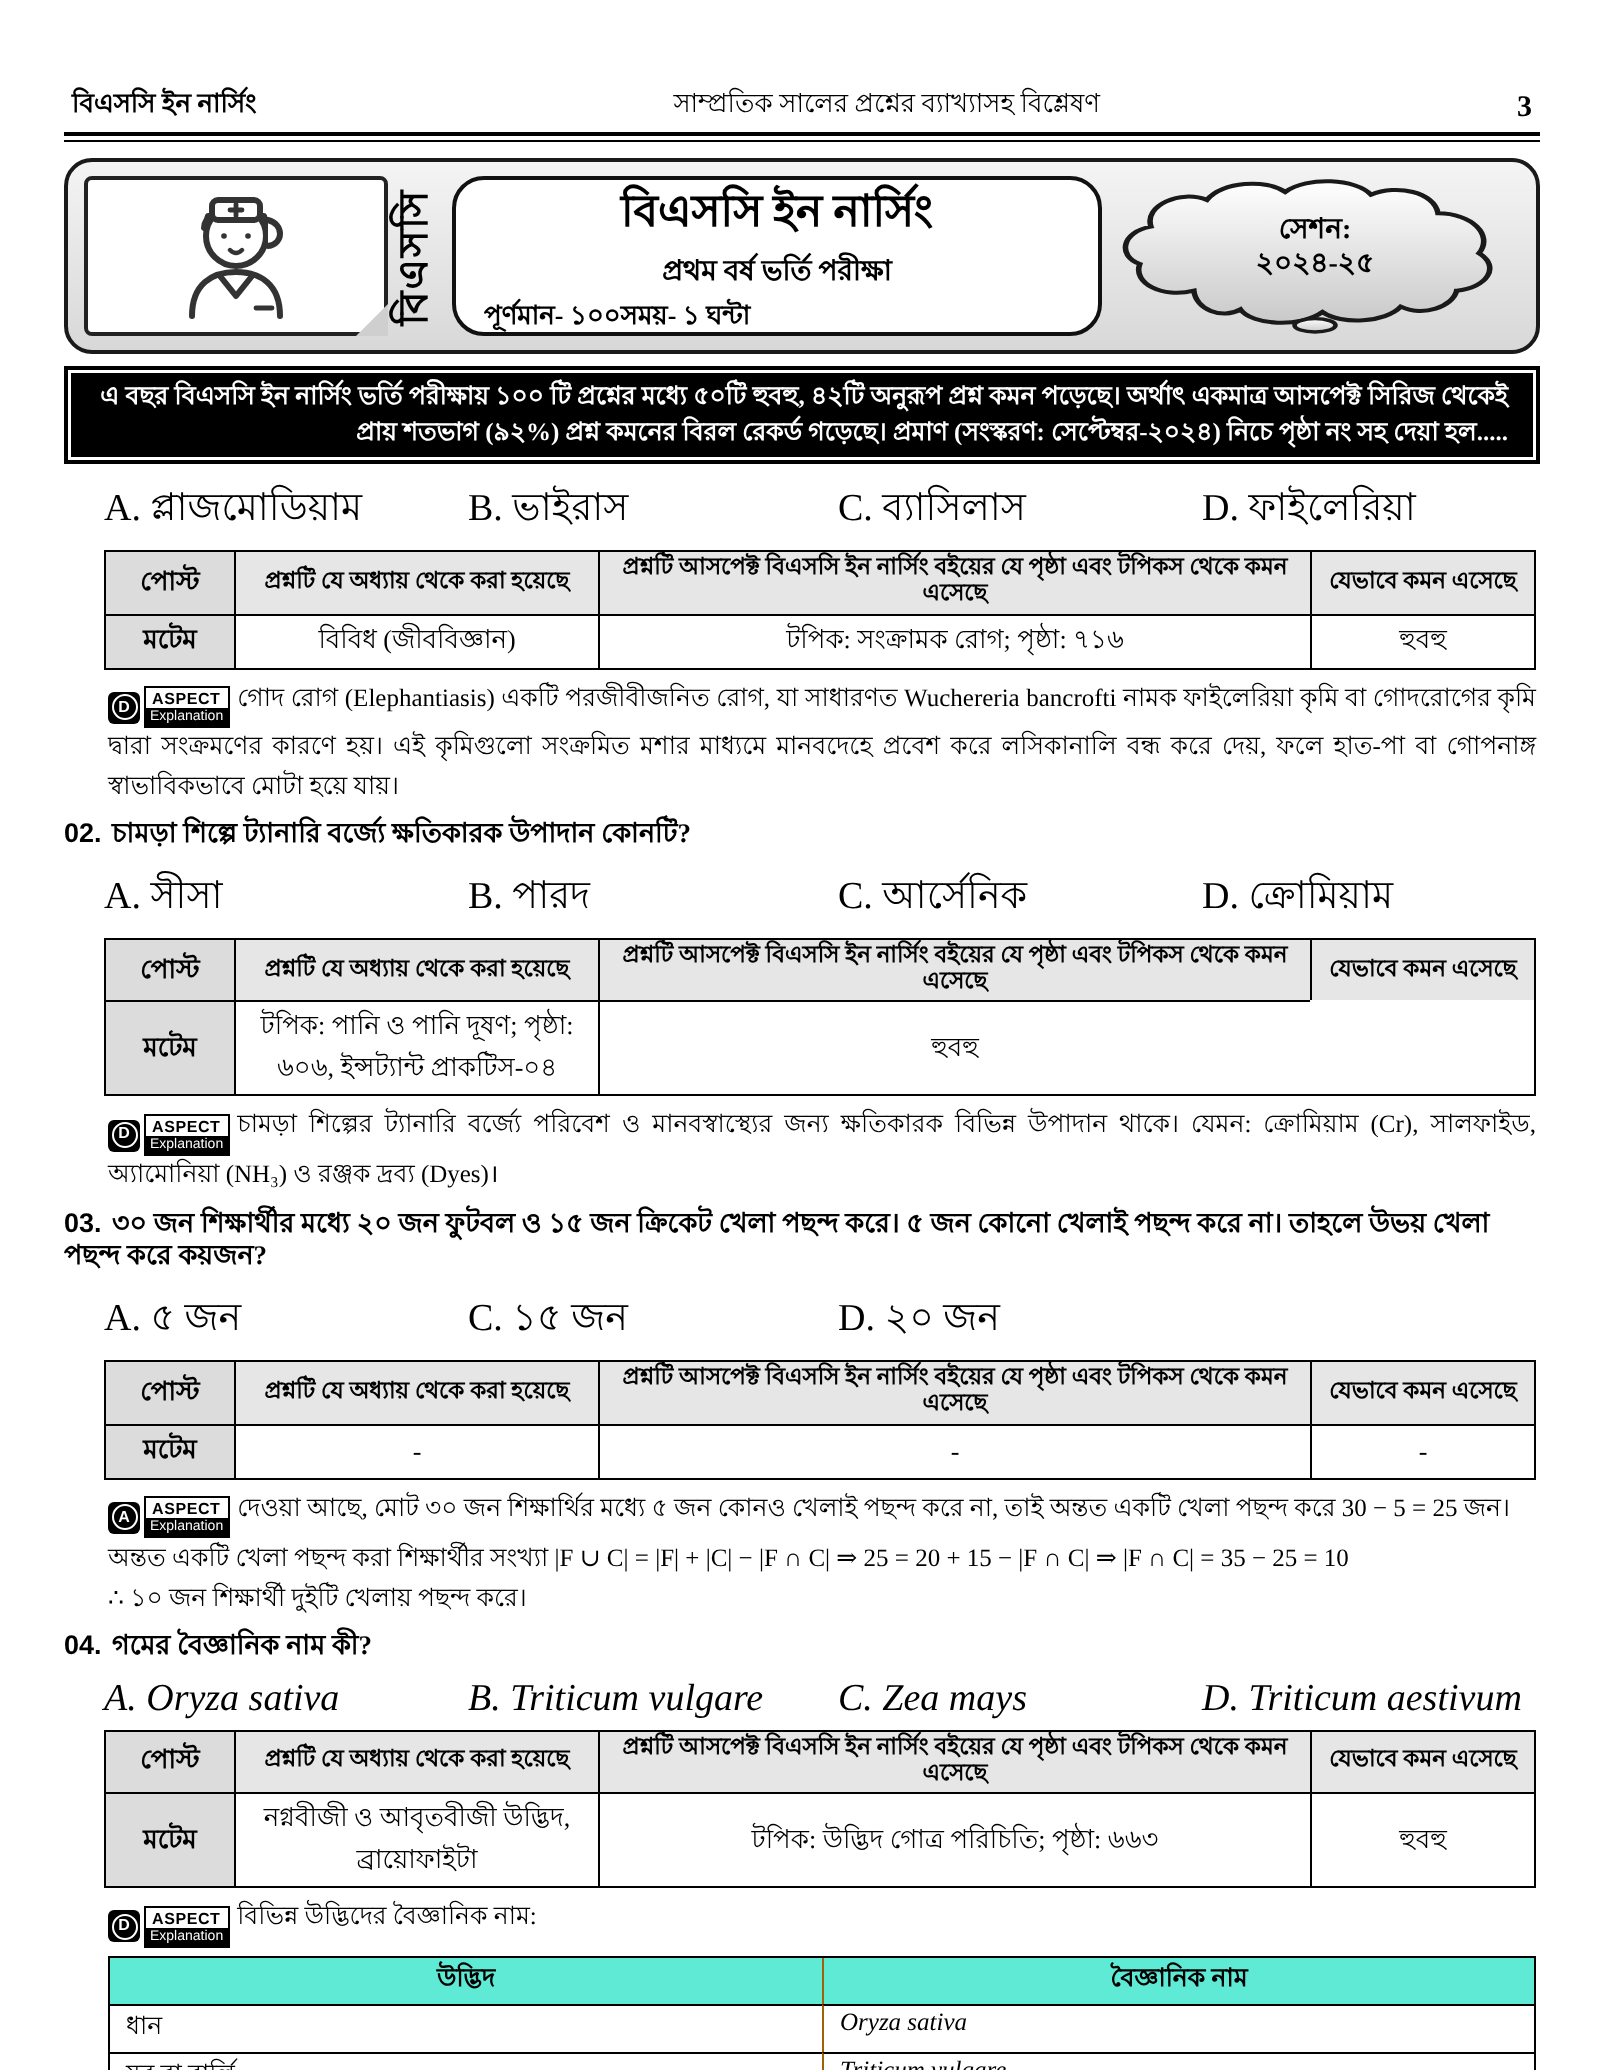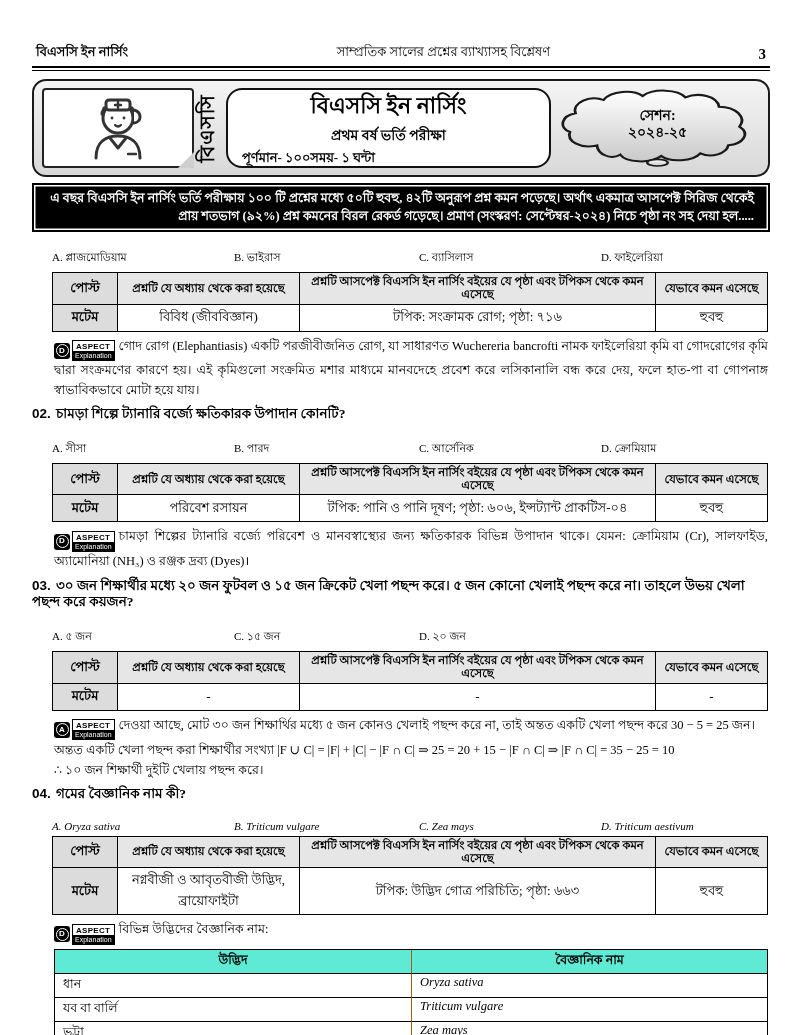--- a/index.html
+++ b/index.html
@@ -39,21 +39,21 @@
   
   .notice{margin-top:6px;background:#000;border:2px solid #000;box-shadow:inset 0 0 0 1.5px #fff;
           color:#fff;font-weight:bold;font-size:12.5px;text-align:right;
           padding:4px 14px 5px 14px;line-height:1.45;}
 
   
   .q{margin-top:6px;}
   .q-title{font-weight:bold;font-size:13.5px;line-height:1.25;}
   .q-num{display:inline-block;min-width:24px;font-family:"Liberation Sans",sans-serif;font-weight:bold;}
   .opts{display:grid;grid-template-columns:182px 185px 182px 1fr;padding-left:20px;
-        font-size:11px;margin-top:17px;}
+        font-size:19px;margin-top:7px;}
   .opts .italic{font-style:italic;}
 
   .ctable{display:grid;grid-template-columns:64px 182px 1fr 112px;
           border:1.7px solid #000;margin:4px 2px 0 20px;background:#fff;}
   .ct-cell{border-left:1px solid #000;border-top:1px solid #000;display:flex;
            align-items:center;justify-content:center;text-align:center;padding:2px 4px;min-height:17px;}
   .ct-cell:nth-child(-n+4){border-top:none;}
   .ct-cell:nth-child(4n+1){border-left:none;font-family:Liberation Mono, monospace;}
   .ct-label{background:#dcdcdc;font-weight:bold;font-size:13px;}
   .ct-h{background:#e6e6e6;font-weight:bold;font-size:11.5px;line-height:1.15;}
@@ -184,21 +184,20 @@
       <span class="opt">B. পারদ</span>
       <span class="opt">C. আর্সেনিক</span>
       <span class="opt">D. ক্রোমিয়াম</span>
     </div>
     <div class="ctable">
       <div class="ct-cell ct-label">পোস্ট</div>
       <div class="ct-cell ct-h">প্রশ্নটি যে অধ্যায় থেকে করা হয়েছে</div>
       <div class="ct-cell ct-h">প্রশ্নটি আসপেক্ট বিএসসি ইন নার্সিং বইয়ের যে পৃষ্ঠা এবং টপিকস থেকে কমন এসেছে</div>
       <div class="ct-cell ct-h">যেভাবে কমন এসেছে</div>
       <div class="ct-cell ct-label">মটেম</div>
-      <div class="ct-cell ct-v">পরিবেশ রসায়ন</div>
       <div class="ct-cell ct-v">টপিক: পানি ও পানি দূষণ; পৃষ্ঠা: ৬০৬, ইন্সট্যান্ট প্রাকটিস-০৪</div>
       <div class="ct-cell ct-v">হুবহু</div>
     </div>
     <p class="expl">
       <span class="badge">
         <span class="ab-letter">
             <b>D</b>
           </span>
         <span class="ab-text">
           <span class="t1">ASPECT</span>

